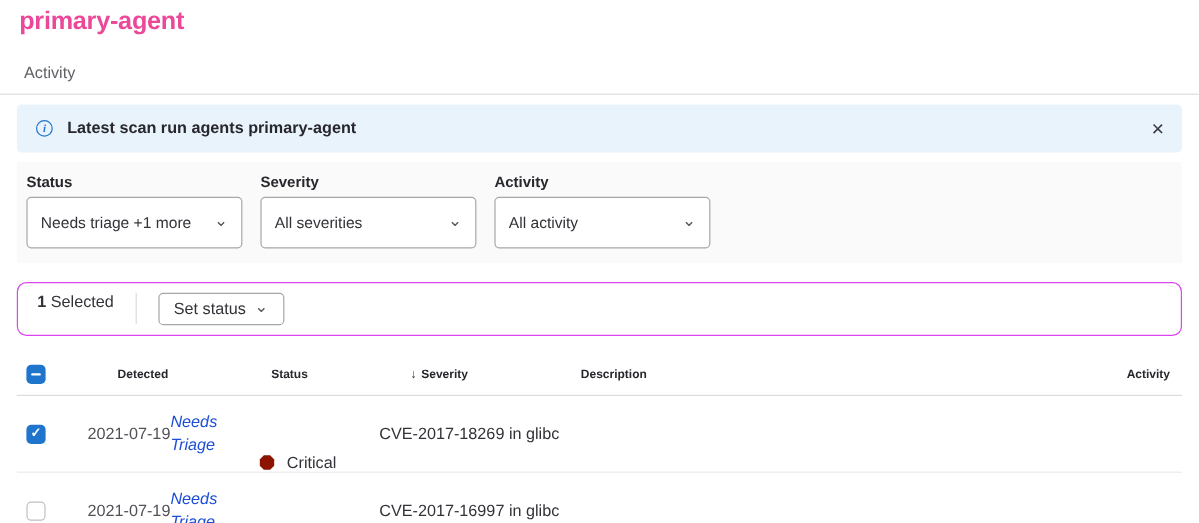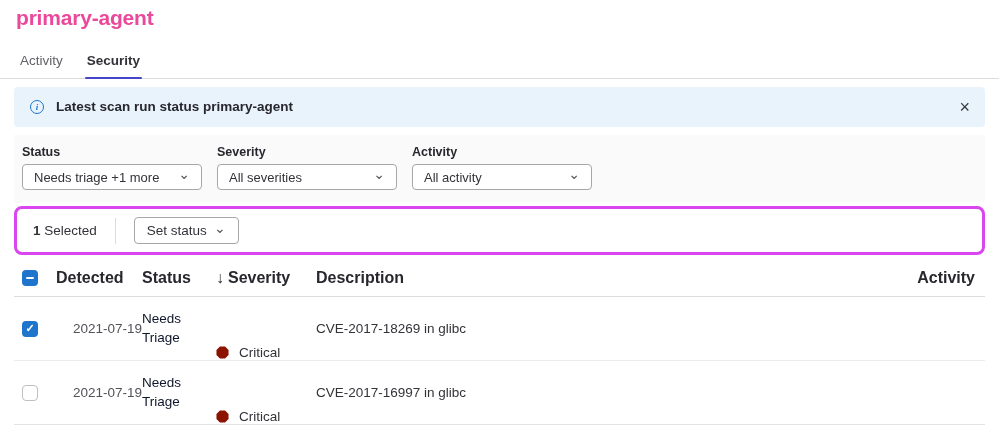--- a/index.html
+++ b/index.html
@@ -28,71 +28,68 @@
   .banner-row { display: flex; gap: 12px; }
   .info-icon { flex: none; width: 14px; height: 14px; margin-top: 1px; border: 1.5px solid var(--accent-blue, #1f75cb); border-radius: 50%; color: var(--accent-blue, #1f75cb); font-size: 9px; font-weight: 700; display: flex; align-items: center; justify-content: center; font-family: "Liberation Serif", serif; font-style: italic; }
   .banner-title { font-size: 13.5px; font-weight: 700; color: #28272d; }
   .banner-body { margin-top: 6px; font-size: 13.5px; color: #333238; line-height: 1.35; }
   .banner-link { color: var(--link-blue, #1068bf); text-decoration: underline; cursor: pointer; }
   .banner-close { position: absolute; top: 9px; right: 13px; font-size: 18px; line-height: 1; color: #3a383f; cursor: pointer; background: none; border: none; padding: 2px; font-family: inherit; }
 
   
   .filters { margin: 0 14px; background: var(--filter-bg, #fafafa); padding: 10px 8px 12px; display: flex; gap: 15px; }
   .filter-label { font-size: 12.5px; font-weight: 700; margin-bottom: 5px; color: #28272d; }
-  .dropdown { width: 180px; height: 26px; background: #fff; border: 1px solid #a7a6ab; border-radius: 4px; display: flex; align-items: center; justify-content: space-between; padding: 0 11px; font-size: 13px; color: #333238; cursor: pointer; }
+  .dropdown { width: 180px; height: 43px; background: #fff; border: 1px solid #a7a6ab; border-radius: 4px; display: flex; align-items: center; justify-content: space-between; padding: 0 11px; font-size: 13px; color: #333238; cursor: pointer; }
   .chevron { color: #57565c; font-size: 14px; line-height: 1; transform: translateY(-3px); }
 
   
-  .selection-bar { margin: 4px 14px; border: 3px solid #d946ef; border-radius: 8px; padding: 8px 16px; display: flex; align-items: center; gap: 18px; min-height: 45px; }
+  .selection-bar { margin: 16px 14px; border: 1px solid #d946ef; border-radius: 8px; padding: 8px 16px; display: flex; gap: 18px; min-height: 45px; }
   .selected-text { font-size: 13.5px; }
   .selected-count { font-weight: 700; }
   .vdivider { width: 1px; height: 26px; background: #dcdcde; }
   .btn { background: #fff; border: 1px solid #a7a6ab; border-radius: 4px; padding: 5px 12px; font-size: 13.5px; color: #333238; display: flex; align-items: center; gap: 7px; cursor: pointer; font-family: inherit; }
 
   
   .vuln-table { margin: 6px 14px 0; }
   .thead, .trow { display: grid; grid-template-columns: 42px 86px 74px 100px 1fr 90px; align-items: center; }
-  .thead { padding: 8px 0 9px; border-bottom: 1px solid #dcdcde; font-size: 16px; font-weight: 700; color: #28272d; }
+  .thead { padding: 8px 0 9px; border-bottom: 1px solid #dcdcde; font-size: 10px; font-weight: 700; color: #28272d; gap: 42px; }
   .trow { min-height: 47px; border-bottom: 1px solid #ececef; font-size: 13.5px; }
   .trow:last-child { border-bottom: 1px solid #e3e3e6; }
   .cell-checkbox { padding-left: 8px; }
   .checkbox { width: 16px; height: 16px; border-radius: 4px; cursor: pointer; }
   .checkbox.checked, .checkbox.indeterminate { background: var(--accent-blue, #1f75cb); display: flex; align-items: center; justify-content: center; }
   .checkbox.checked { color: #fff; font-size: 11px; font-weight: 700; line-height: 1; }
   .checkbox .minus-bar { width: 8px; height: 2px; background: #fff; border-radius: 1px; }
   .checkbox.unchecked { background: #fff; border: 1px solid #bfbfc3; }
   .cell-detected { color: #535158; text-align: right; }
-  .cell-status { color: #0f172a; padding-right: 14px; line-height: 1.4; }
+  .cell-status { color: #1d4ed8; padding-right: 14px; line-height: 1.4; font-style: italic; }
   .cell-severity { display: flex; align-items: center; gap: 10px; color: #333238; margin-top: 48px; }
   .sev-icon { flex: none; width: 13px; height: 13px; display: block; }
   .cell-description { color: #333238; }
   .col-activity { text-align: right; padding-right: 10px; }
   .sort-arrow { font-weight: 400; margin-right: 4px; color: #333238; }
 </style>
 </head>
 <body>
 
 <div class="page-header">
   <h1 class="page-title">primary-agent</h1>
 </div>
 
 <div class="tabs">
   <div class="tab">
     <span>Activity</span>
   </div>
-  <div class="tab active">
-    <span>Security</span>
-  </div>
 </div>
 
 <div class="banner">
   <div class="banner-row">
     <span class="info-icon">i</span>
     <div class="banner-content">
-      <div class="banner-title">Latest scan run status primary-agent</div>
+      <div class="banner-title">Latest scan run agents primary-agent</div>
     </div>
   </div>
   <button class="banner-close">×</button>
 </div>
 
 <div class="filters">
   <div class="filter-group">
     <div class="filter-label">Status</div>
     <div class="dropdown">
       <span>Needs triage +1 more</span>

